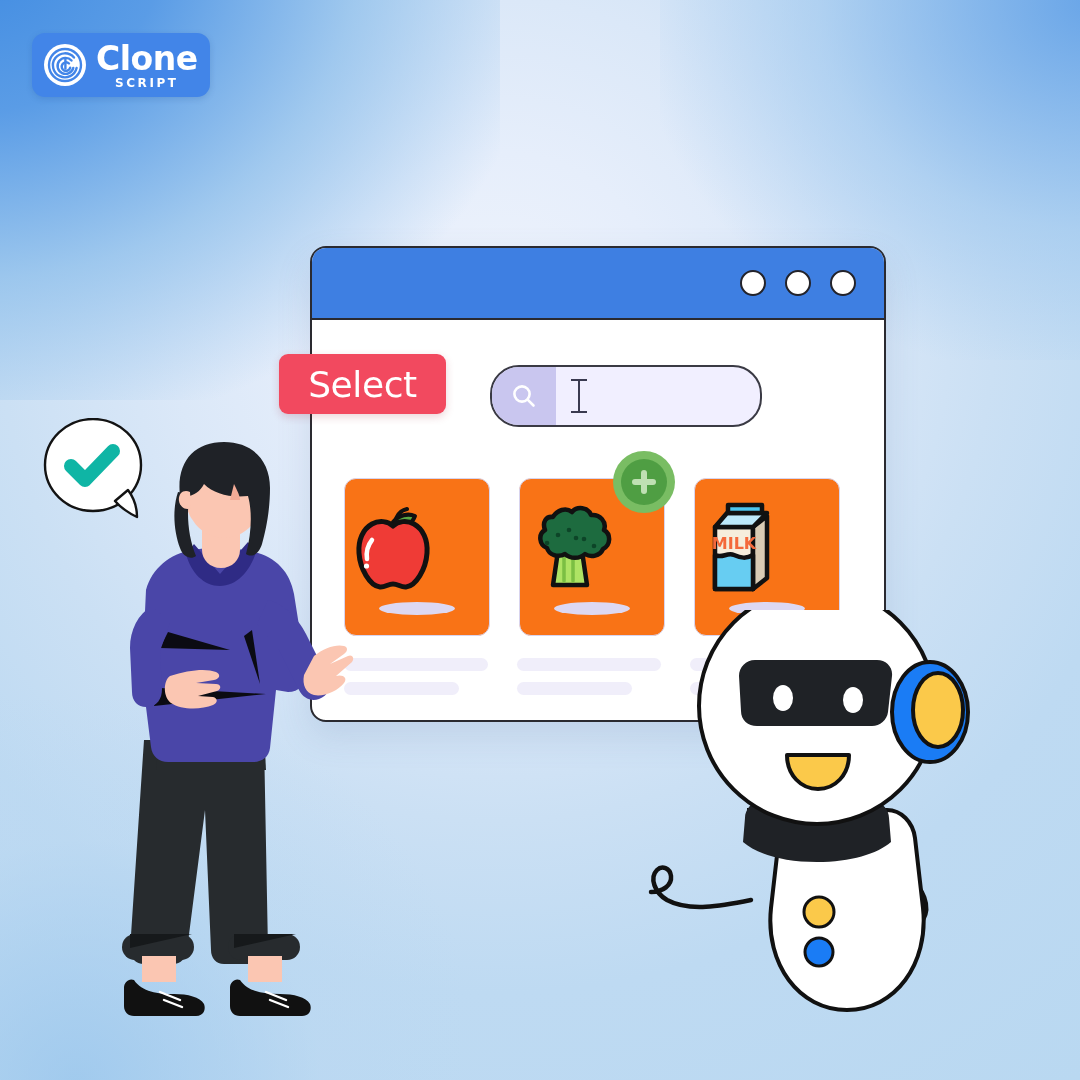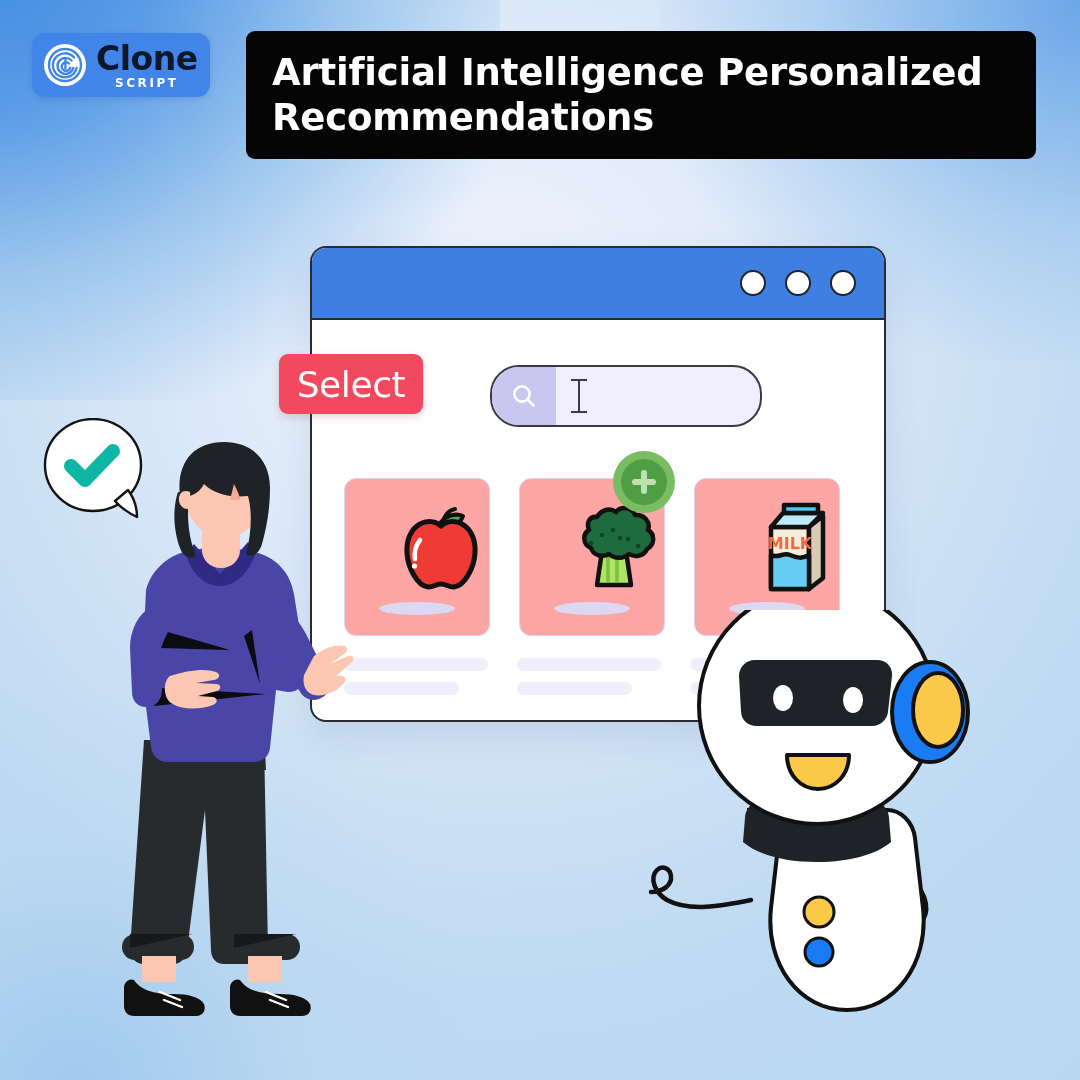--- a/index.html
+++ b/index.html
@@ -34,21 +34,21 @@
 
   
   .logo-badge{
     position:absolute;left:32px;top:33px;width:178px;height:64px;
     background:#4285e8;border-radius:13px;display:flex;align-items:center;
     box-shadow:0 2px 6px rgba(30,70,140,.18);
   }
   .logo-mark{width:44px;height:44px;margin-left:11px;flex:0 0 auto;}
   .logo-text{margin-left:9px;line-height:1;}
   .logo-word{
-    color:#0f172a;font-size:33px;font-weight:bold;letter-spacing:-.5px;
+    color:#ffffff;font-size:33px;font-weight:bold;letter-spacing:-.5px;
     font-family:"DejaVu Sans", sans-serif;display:block;
   }
   .logo-sub{
     color:#fff;font-size:12px;font-weight:bold;letter-spacing:2.6px;display:block;
     margin-top:2px;font-family:"DejaVu Sans", sans-serif;text-align:center;
   }
 
   
   .title-banner{
     position:absolute;left:246px;top:31px;width:790px;height:128px;
@@ -93,37 +93,37 @@
     margin-left:22px;width:2px;height:34px;background:#3a3a50;position:relative;
   }
   .caret:before,.caret:after{
     content:"";position:absolute;left:-7px;width:16px;height:2px;background:#3a3a50;
   }
   .caret:before{top:0;}
   .caret:after{bottom:0;}
 
   
   .select-pill{
-    position:absolute;left:279px;top:354px;width:144px;height:60px;
+    position:absolute;left:279px;top:354px;width:167px;height:60px;
     background:#f2495f;border-radius:9px;display:flex;align-items:center;
     justify-content:center;z-index:6;box-shadow:0 3px 8px rgba(160,40,60,.20);
   }
   .select-pill span{
     color:#fff;font-size:36px;font-weight:500;letter-spacing:-.4px;
     font-family:"DejaVu Sans", sans-serif;
   }
 
   
   .cards{
     position:absolute;left:32px;top:158px;display:flex;gap:29px;
   }
   .card{
-    width:144px;height:156px;background:#fca5a5;border:1.6px solid #d8d4ee;
+    width:144px;height:156px;background:#f97316;border:1.6px solid #d8d4ee;
     border-radius:12px;position:relative;display:flex;align-items:center;
-    justify-content:flex-end;
+    justify-content:flex-start;
   }
   .card-shadow{
     position:absolute;bottom:20px;left:50%;transform:translateX(-50%);
     width:76px;height:13px;border-radius:50%;background:#ddd8f2;
   }
   .card-icon{position:relative;z-index:2;margin-bottom:14px;}
 
   .plus-badge{
     position:absolute;left:301px;top:131px;width:62px;height:62px;border-radius:50%;
     background:#79bd63;display:flex;align-items:center;justify-content:center;z-index:8;
@@ -170,23 +170,20 @@
       <path d="M28.5 17.5a8 8 0 1 0 1.8 7.4" fill="none" stroke="#4285e8" stroke-width="2.4" stroke-linecap="round"></path>
       <path d="M26 20.5a4.3 4.3 0 1 0 1.2 4.1" fill="none" stroke="#4285e8" stroke-width="2.4" stroke-linecap="round"></path>
       <path d="M22.4 15.5v10" stroke="#4285e8" stroke-width="2.4" stroke-linecap="round"></path>
     </svg>
     <div class="logo-text">
       <span class="logo-word">Clone</span>
       <span class="logo-sub">SCRIPT</span>
     </div>
   </div>
 
-  <div class="title-banner">
-    <div class="title-text">Artificial Intelligence Personalized Recommendations</div>
-  </div>
 
   <div class="browser">
 
     <div class="browser-bar">
       <span class="dot"></span>
       <span class="dot"></span>
       <span class="dot"></span>
     </div>
 
     <div class="browser-body">

